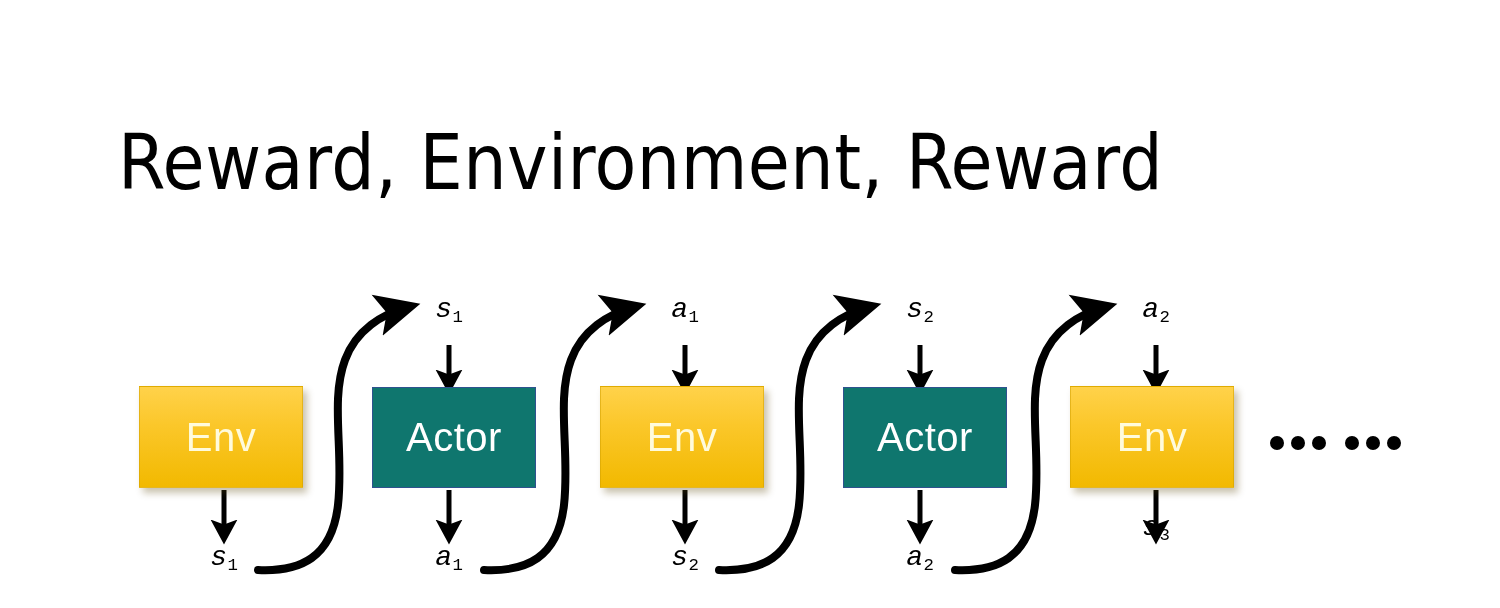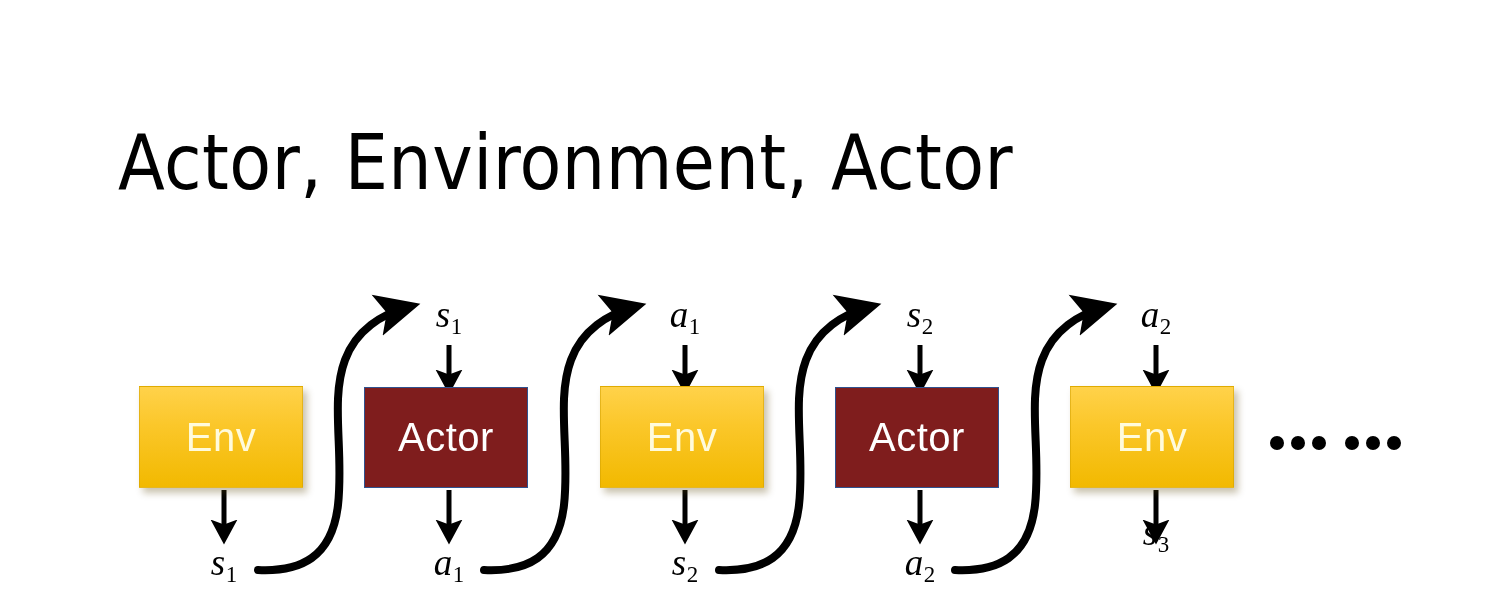--- a/index.html
+++ b/index.html
@@ -58,32 +58,33 @@
     letter-spacing: 0.5px;
   }
   .node-env {
     background-image: linear-gradient(180deg, #FFD24A 0%, #FBC72A 38%, #F2B900 100%);
     color: #FFFBDC;
     border: 1px solid rgba(210,160,0,0.55);
     box-shadow: 4px 5px 7px rgba(90,70,10,0.33);
     align-items: center;
   }
   .node-actor {
-    background: #7f1d1d;
+    background: #0f766e;
     color: #FFFFFF;
     border: 1px solid #2F528F;
     box-shadow: 0 0 0 rgba(0,0,0,0);
+    margin-left: 8px;
   }
 
   
   .math-label {
     position: absolute;
-    font-family: Liberation Serif, serif;
+    font-family: Liberation Mono, monospace;
     font-style: italic;
-    font-size: 37px;
+    font-size: 28px;
     color: #000000;
     white-space: nowrap;
     transform: translateX(-50%);
     line-height: 1;
   }
   .math-label sub {
     font-style: normal;
     font-size: 0.62em;
     vertical-align: -0.30em;
     margin-left: 0.5px;
@@ -105,21 +106,21 @@
   .ellipsis-dots .gap {
     width: 5px;
     height: 1px;
   }
 </style>
 </head>
 <body>
 
 <div id="slide">
 
-  <div id="slide-title">Actor, Environment, Actor</div>
+  <div id="slide-title">Reward, Environment, Reward</div>
 
   <svg id="diagram" viewBox="0 0 1500 608" xmlns="http://www.w3.org/2000/svg">
     <defs>
       <marker id="ah" markerWidth="7" markerHeight="7" refX="4.0" refY="3.0" orient="auto" markerUnits="strokeWidth">
         <path d="M 0 0.35 L 5.6 3.0 L 0 5.65 L 1.25 3.0 Z" fill="#000000"></path>
       </marker>
       <marker id="ahv" markerWidth="6" markerHeight="6" refX="3.1" refY="3.0" orient="auto" markerUnits="strokeWidth">
         <path d="M 0 0.3 L 5.0 3.0 L 0 5.7 L 1.0 3.0 Z" fill="#000000"></path>
       </marker>
     </defs>

